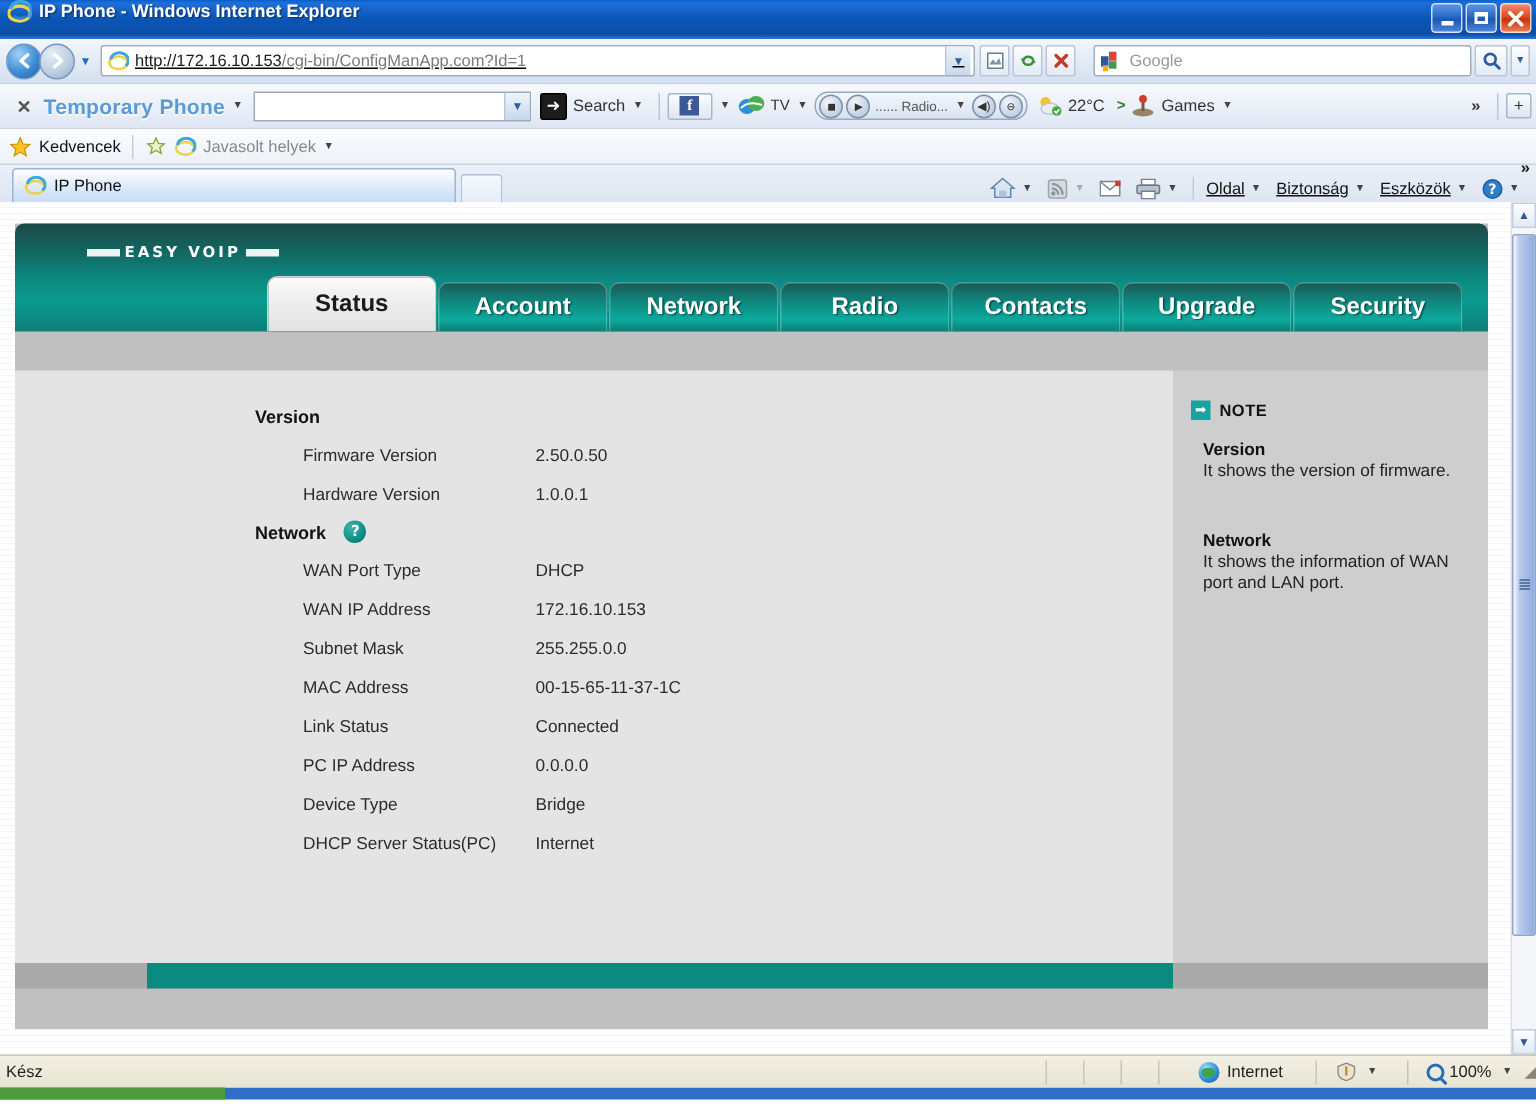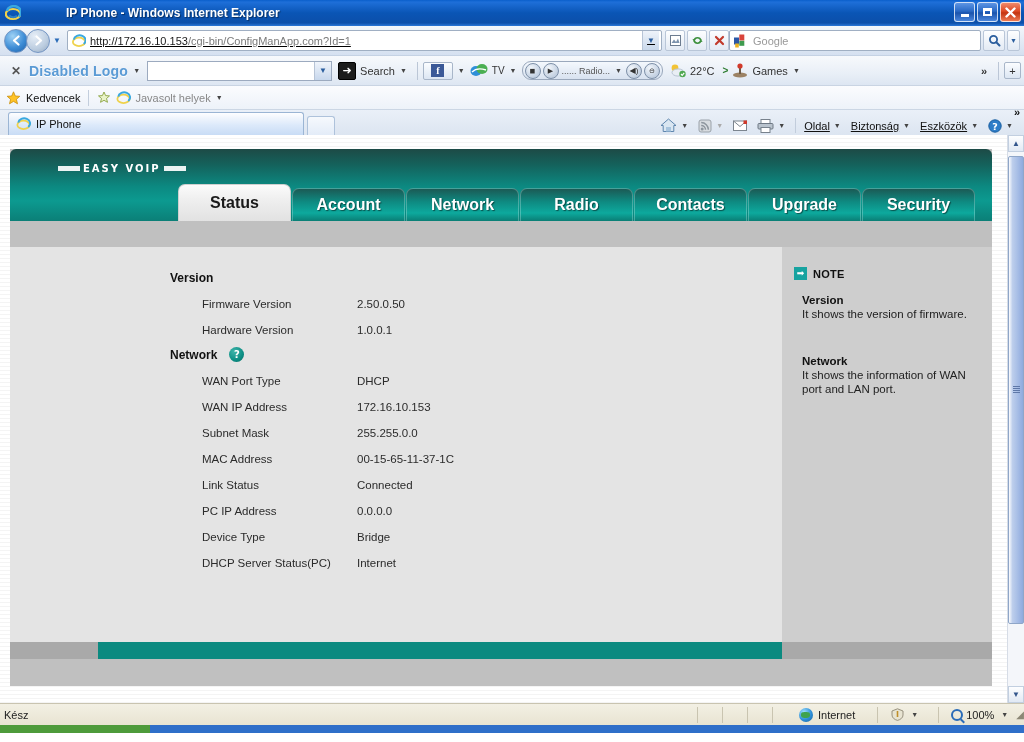--- a/index.html
+++ b/index.html
@@ -9,24 +9,23 @@
     overflow: hidden;
     font-family: "Liberation Sans", sans-serif;
     font-size: 11px;
   }
   body { background: #fff; }
 
   
   .titlebar {
     height: 26px;
     background: linear-gradient(180deg,#0A5FCB 0%,#1E6FD9 8%,#0A55B5 50%,#0C4FAA 88%,#2C78D8 100%);
-    display: flex; align-items: center;
+    display: flex; align-items: flex-start;
     padding-left: 5px;
     position: relative;
-    gap: 40px;
   }
   .title-ie-icon { width:16px; height:16px; margin-right:5px; flex:0 0 auto; }
   .titlebar-text {
     color: #fff; font-weight: bold; font-size: 12px;
     text-shadow: 1px 1px 1px rgba(0,0,0,.45);
     white-space: nowrap;
   }
   .win-btns { position:absolute; right:3px; top:2px; display:flex; gap:2px; }
   .win-btn {
     width: 21px; height: 20px; border-radius:3px;
@@ -75,21 +74,21 @@
     border-left:1px solid #B7C4D6; display:flex;align-items:center;justify-content:center;
     color:#2B5E9E;font-size:8px; flex:0 0 auto;
   }
   .sq-btn {
     width:20px;height:21px;margin-left:2px;border:1px solid #B9C6D8;border-radius:2px;
     background:linear-gradient(180deg,#FDFEFF,#E3EAF4);
     display:flex;align-items:center;justify-content:center; flex:0 0 auto;
   }
   .search-box {
     width:252px;height:21px;background:#fff;border:1px solid #A0AFC3;border-radius:2px;
-    display:flex;align-items:center;margin-left:0; flex:0 0 auto;
+    display:flex;align-items:center;margin-left:12px; flex:0 0 auto;
   }
   .google-g { width:15px;height:14px;margin:0 4px; flex:0 0 auto;}
   .search-ph { color:#999; font-size:11px; }
   .search-go {
     width:22px;height:21px;margin-left:2px;border:1px solid #B9C6D8;border-radius:2px;
     background:linear-gradient(180deg,#FDFEFF,#E3EAF4);
     display:flex;align-items:center;justify-content:center; flex:0 0 auto;
   }
   .search-go2 { width:13px; }
 
@@ -419,21 +418,21 @@
     <svg width="13" height="13" viewBox="0 0 13 13">
       <circle cx="5.5" cy="5.5" r="3.6" fill="none" stroke="#2B5E9E" stroke-width="1.8"></circle>
       <path d="M8.3 8.3 L11.5 11.5" stroke="#2B5E9E" stroke-width="2" stroke-linecap="round"></path>
     </svg>
   </div>
   <div class="search-go search-go2" style="font-size:7px;color:#2B5E9E;">▼</div>
 </div>
 
 <div class="addonbar">
   <span class="x-close">✕</span>
-  <span class="templogo">Disabled Logo</span>
+  <span class="templogo">Temporary Phone</span>
   <span class="caret">▼</span>
   <div class="addon-input">
     <div class="drop">▼</div>
   </div>
   <div class="blk-arrow">➜</div>
   <span>Search</span>
   <span class="caret">▼</span>
   <div class="vsep"></div>
   <div class="fb-btn">
     <span class="fb-sq">f</span>

